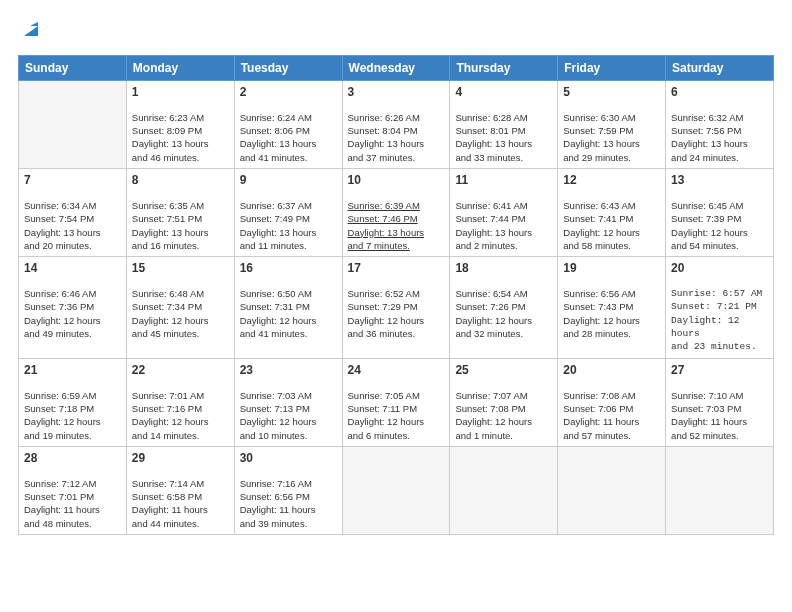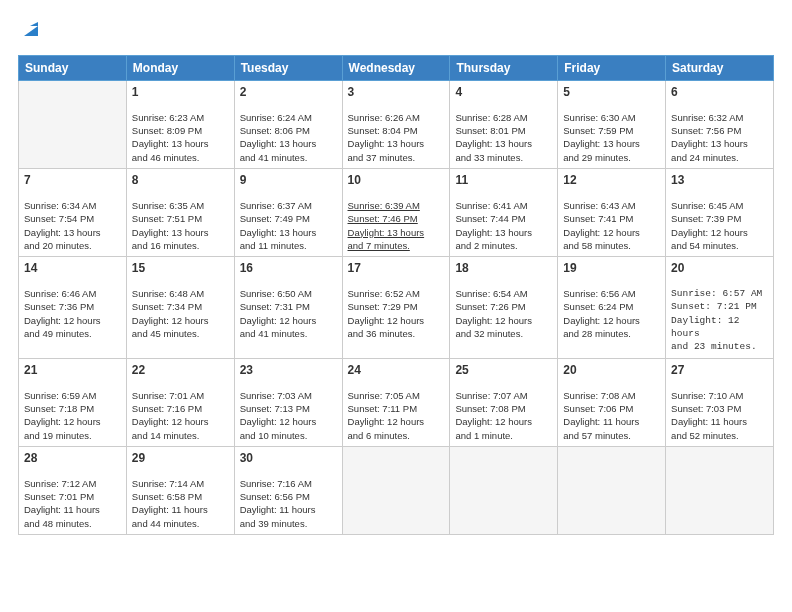--- a/index.html
+++ b/index.html
@@ -256,21 +256,21 @@
           <td>
             <span class="day-number">18</span>
             <div class="day-info" style="white-space: pre-line;">Sunrise: 6:54 AM
 Sunset: 7:26 PM
 Daylight: 12 hours
 and 32 minutes.</div>
           </td>
           <td>
             <span class="day-number">19</span>
             <div class="day-info" style="white-space: pre-line;">Sunrise: 6:56 AM
-Sunset: 6:24 PM
+Sunset: 7:43 PM
 Daylight: 12 hours
 and 28 minutes.</div>
           </td>
           <td>
             <span class="day-number">20</span>
             <div class="day-info" style="white-space: pre-line; font-family: Liberation Mono, monospace;">Sunrise: 6:57 AM
 Sunset: 7:21 PM
 Daylight: 12 hours
 and 23 minutes.</div>
           </td>

